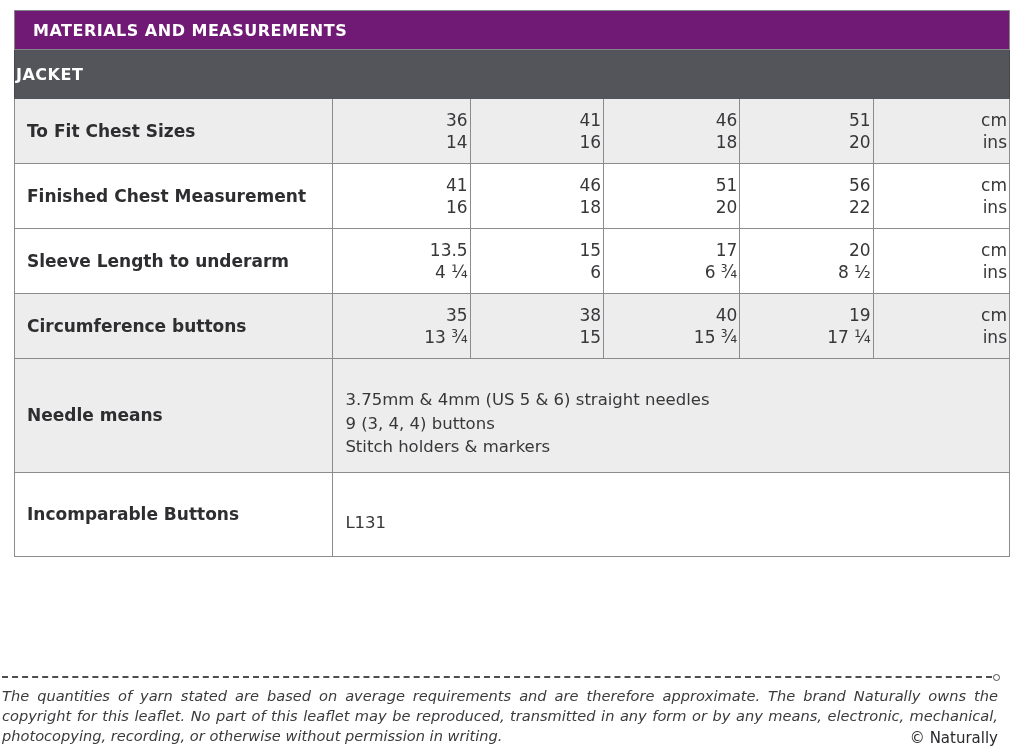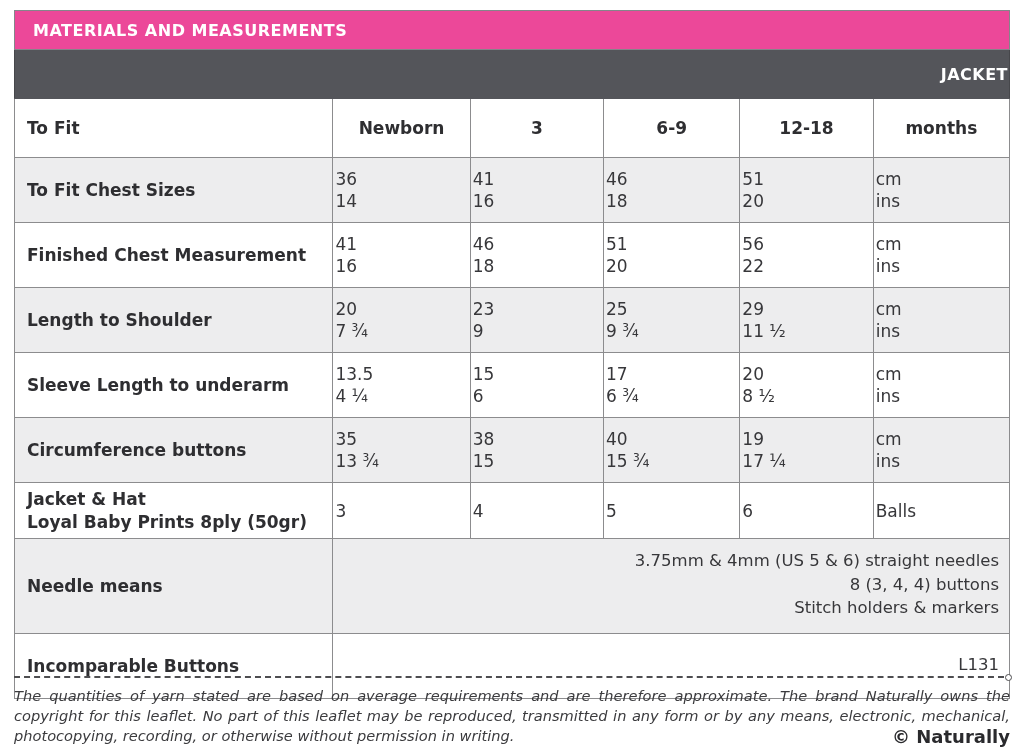--- a/index.html
+++ b/index.html
@@ -7,67 +7,67 @@
     width:1024px;height:748px;position:relative;background:#ffffff;
     font-family:"DejaVu Sans","Liberation Sans",sans-serif;color:#333336;
     overflow:hidden;
   }
   .sheet{position:absolute;left:14px;top:10px;width:996px;}
   table{border-collapse:collapse;width:100%;table-layout:fixed;}
   td{border:1px solid #8c8c8e;vertical-align:middle;}
 
   
   .title-row td{
-    background:#ec4899;color:#ffffff;font-weight:bold;font-size:16px;
+    background:#701a75;color:#ffffff;font-weight:bold;font-size:16px;
     letter-spacing:.5px;height:38px;padding:0 8px 0 18px;text-align:left;
     border:1px solid #85858a;
   }
   
   .section-row td{
     background:#54555a;color:#ffffff;font-weight:bold;font-size:16px;
-    letter-spacing:.5px;height:46px;text-align:right;
+    letter-spacing:.5px;height:46px;text-align:left;
     border:1px solid #54555a;border-left:1px solid #46474b;border-right:1px solid #46474b;
   }
 
   .lbl{
     font-weight:bold;font-size:17px;text-align:left;padding:4px 8px 4px 12px;
     background:inherit;color:#2e2e31;
   }
-  .val{text-align:left;font-size:17px;padding:4px 2px;color:#37373a;}
+  .val{text-align:right;font-size:17px;padding:4px 2px;color:#37373a;}
   .val .ln{display:block;line-height:1.32;}
   .hdr{font-weight:bold;font-size:17px;text-align:center;color:#2e2e31;}
 
   tr.r-head td{height:50px;background:#ffffff;}
   tr.r-data td{height:56px;}
   tr.alt td{background:#ededee;}
   tr.plain td{background:#ffffff;}
   tr.r-yarn td{height:47px;}
   tr.r-needles td{height:83px;}
   tr.r-btn td{height:53px;}
 
   .wide-cell{
-    text-align:right;font-size:16.5px;padding:4px 10px 7px 12px;color:#37373a;
+    text-align:left;font-size:16.5px;padding:23px 10px 7px 12px;color:#37373a;
   }
   .wide-cell .wl{display:block;line-height:1.42;}
   .lbl .l2{display:block;}
   .lbl{line-height:1.3;}
 
   
-  .footer{position:absolute;left:14px;width:996px;top:676px;}
+  .footer{position:absolute;left:2px;width:996px;top:676px;}
   .cutline{position:relative;height:0;border-top:2px dashed #4d4d50;margin-right:6px;}
   .cutline .ring{
     position:absolute;right:-8px;top:-4.5px;width:5px;height:5px;
     border:1.5px solid #4d4d50;border-radius:50%;background:#ffffff;display:block;
   }
   .disclaimer{
     margin:8px 0 0 0;font-style:italic;font-size:14.6px;line-height:1.37;
     text-align:justify;color:#3b3b3e;
   }
   .brand{
-    position:absolute;right:0;bottom:-1px;font-weight:bold;font-size:18px;
+    position:absolute;right:0;bottom:-1px;font-weight:normal;font-size:15px;
     color:#2a2a2d;background:#ffffff;padding-left:10px;
   }
 </style>
 </head>
 <body>
 
 <div class="sheet">
   <table>
     <colgroup>
       <col style="width:32%">
@@ -80,28 +80,20 @@
 
     <tbody>
         <tr class="title-row">
       <td colspan="6">MATERIALS AND MEASUREMENTS</td>
     </tr>
 
     <tr class="section-row">
       <td colspan="6">JACKET</td>
     </tr>
 
-    <tr class="r-head">
-      <td class="lbl">To Fit</td>
-      <td class="hdr">Newborn</td>
-      <td class="hdr">3</td>
-      <td class="hdr">6-9</td>
-      <td class="hdr">12-18</td>
-      <td class="hdr">months</td>
-    </tr>
 
     <tr class="r-data alt">
       <td class="lbl">To Fit Chest Sizes</td>
       <td class="val">
             <span class="ln">36</span>
             <span class="ln">14</span>
           </td>
       <td class="val">
             <span class="ln">41</span>
             <span class="ln">16</span>
@@ -137,43 +129,20 @@
       <td class="val">
             <span class="ln">56</span>
             <span class="ln">22</span>
           </td>
       <td class="val">
             <span class="ln">cm</span>
             <span class="ln">ins</span>
           </td>
     </tr>
 
-    <tr class="r-data alt">
-      <td class="lbl">Length to Shoulder</td>
-      <td class="val">
-            <span class="ln">20</span>
-            <span class="ln">7 ¾</span>
-          </td>
-      <td class="val">
-            <span class="ln">23</span>
-            <span class="ln">9</span>
-          </td>
-      <td class="val">
-            <span class="ln">25</span>
-            <span class="ln">9 ¾</span>
-          </td>
-      <td class="val">
-            <span class="ln">29</span>
-            <span class="ln">11 ½</span>
-          </td>
-      <td class="val">
-            <span class="ln">cm</span>
-            <span class="ln">ins</span>
-          </td>
-    </tr>
 
     <tr class="r-data plain">
       <td class="lbl">Sleeve Length to underarm</td>
       <td class="val">
             <span class="ln">13.5</span>
             <span class="ln">4 ¼</span>
           </td>
       <td class="val">
             <span class="ln">15</span>
             <span class="ln">6</span>
@@ -210,34 +179,26 @@
       <td class="val">
             <span class="ln">19</span>
             <span class="ln">17 ¼</span>
           </td>
       <td class="val">
             <span class="ln">cm</span>
             <span class="ln">ins</span>
           </td>
     </tr>
 
-    <tr class="r-yarn plain">
-      <td class="lbl"><span class="l1">Jacket &amp; Hat</span><span class="l2">Loyal Baby Prints 8ply (50gr)</span></td>
-      <td class="val">3</td>
-      <td class="val">4</td>
-      <td class="val">5</td>
-      <td class="val">6</td>
-      <td class="val">Balls</td>
-    </tr>
 
     <tr class="r-needles alt">
       <td class="lbl">Needle means</td>
       <td class="wide-cell" colspan="5">
         <span class="wl">3.75mm &amp; 4mm (US 5 &amp; 6) straight needles</span>
-        <span class="wl">8 (3, 4, 4) buttons</span>
+        <span class="wl">9 (3, 4, 4) buttons</span>
         <span class="wl">Stitch holders &amp; markers</span>
       </td>
     </tr>
 
     <tr class="r-btn plain">
       <td class="lbl">Incomparable Buttons</td>
       <td class="wide-cell" colspan="5">L131</td>
     </tr>
   </tbody>
     </table>

